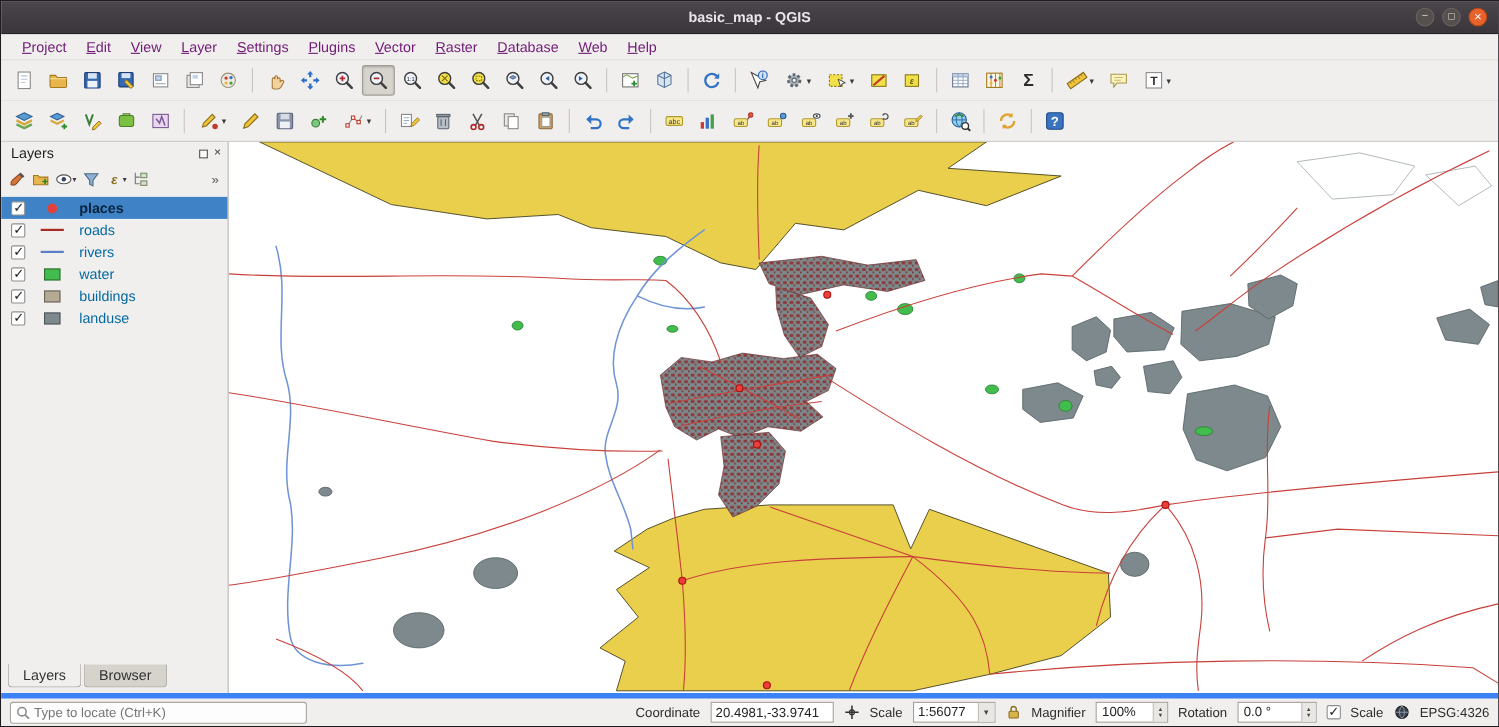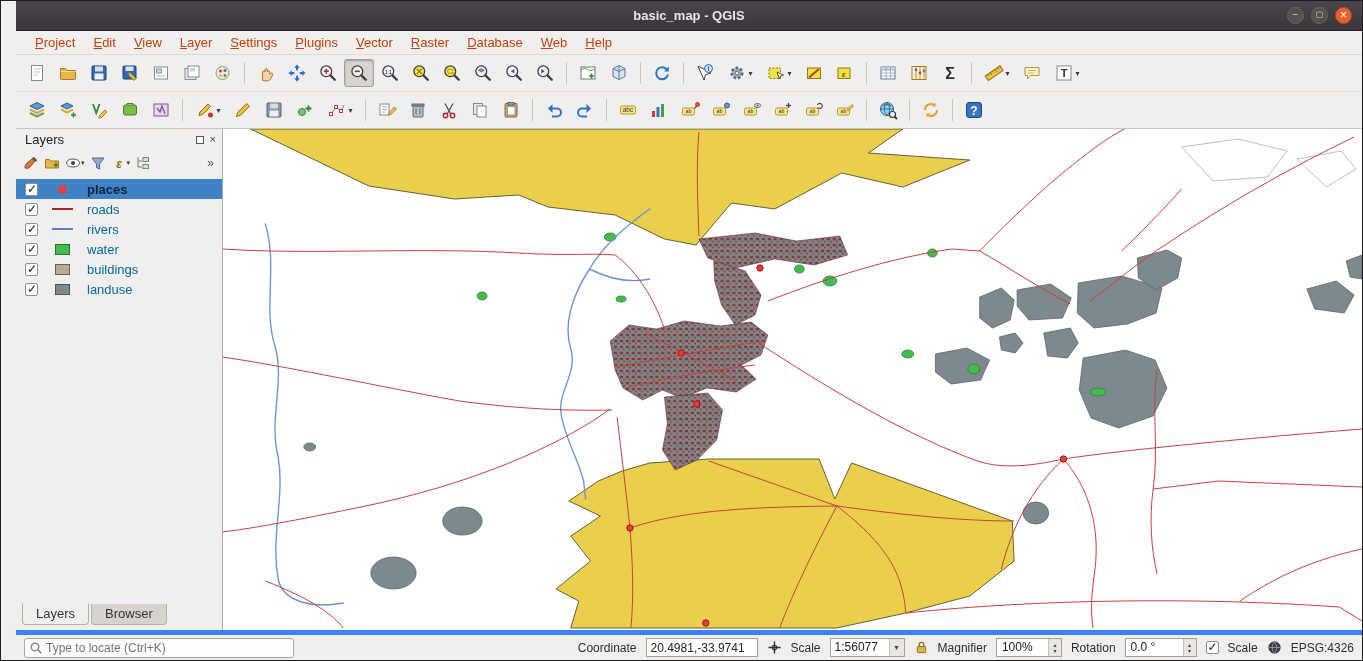--- a/index.html
+++ b/index.html
@@ -3,21 +3,21 @@
 <meta charset="utf-8">
 <style>
   * { margin:0; padding:0; box-sizing:border-box; }
   html,body { background:#888; }
   body { font-family:"Liberation Sans", sans-serif; }
   svg text { font-family:"Liberation Sans", sans-serif; }
 
   .window {
     width:1363px; height:661px; position:relative; overflow:hidden;
     background:#f0efee; border:1px solid #1f1c1f;
-    display:flex; flex-direction:column;padding-left:15px;
+    display:flex; flex-direction:column;
   }
 
   
   .titlebar {
     height:30px; flex:0 0 30px; position:relative;
     background:linear-gradient(#4b454c, #3a353b);
     border-bottom:1px solid #262226;
     display:flex; align-items:center;
   }
   .titlebar .title {
@@ -36,21 +36,21 @@
     color:#ddd8d2; font-size:10px; line-height:1;
   }
   .winbtn.min::after { content:"−"; }
   .winbtn.max::after { content:"▢"; font-size:8px; }
   .winbtn.close { background:#e8632c; border-color:#b84a1a; }
   .winbtn.close::after { content:"×"; color:#fff; font-size:12px; }
 
   
   .menubar {
     height:24px; flex:0 0 24px; background:#f0efee; border-bottom:1px solid #dcd9d4;
-    display:flex; align-items:center; padding-left:10px; font-size:13px; color:#c2410c;
+    display:flex; align-items:center; padding-left:10px; font-size:13px; color:#701a75;
   }
   .menu-item { padding:2px 9px; border-radius:2px; cursor:default; }
   .menu-item u { text-decoration:underline; }
 
   
   .toolbar {
     height:37px; flex:0 0 37px; background:#f0efee;
     display:flex; align-items:center; padding-left:6px; gap:1px;
   }
   .toolbar.tb1 { border-bottom:1px solid #e3e0db; }

